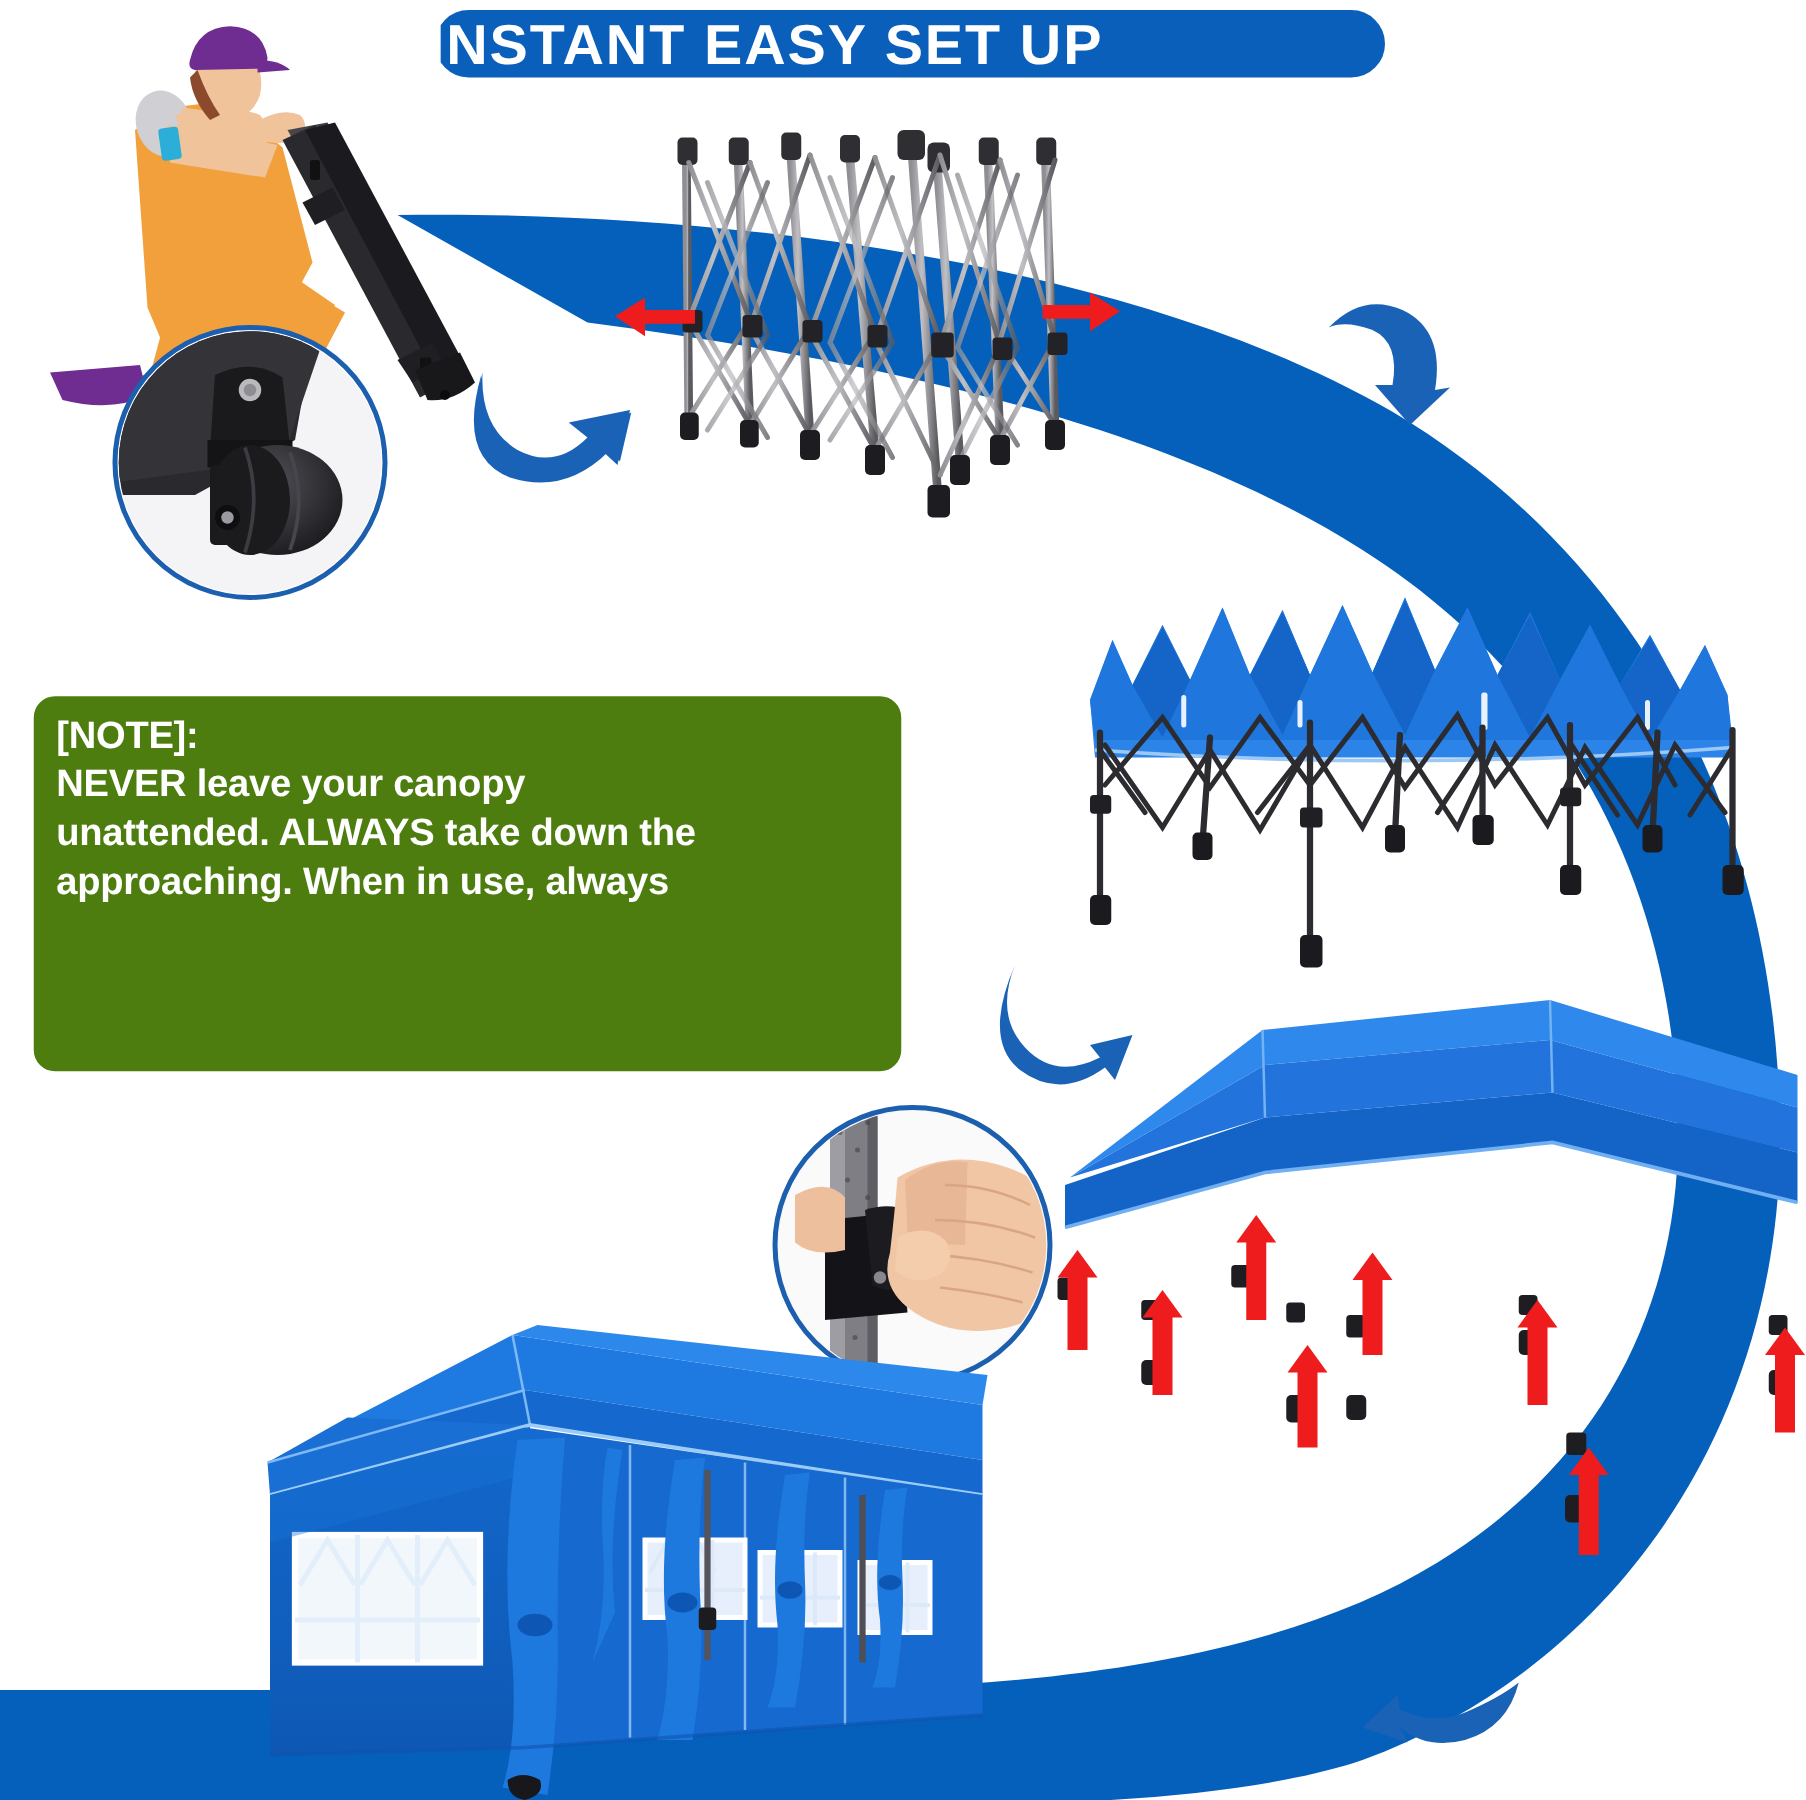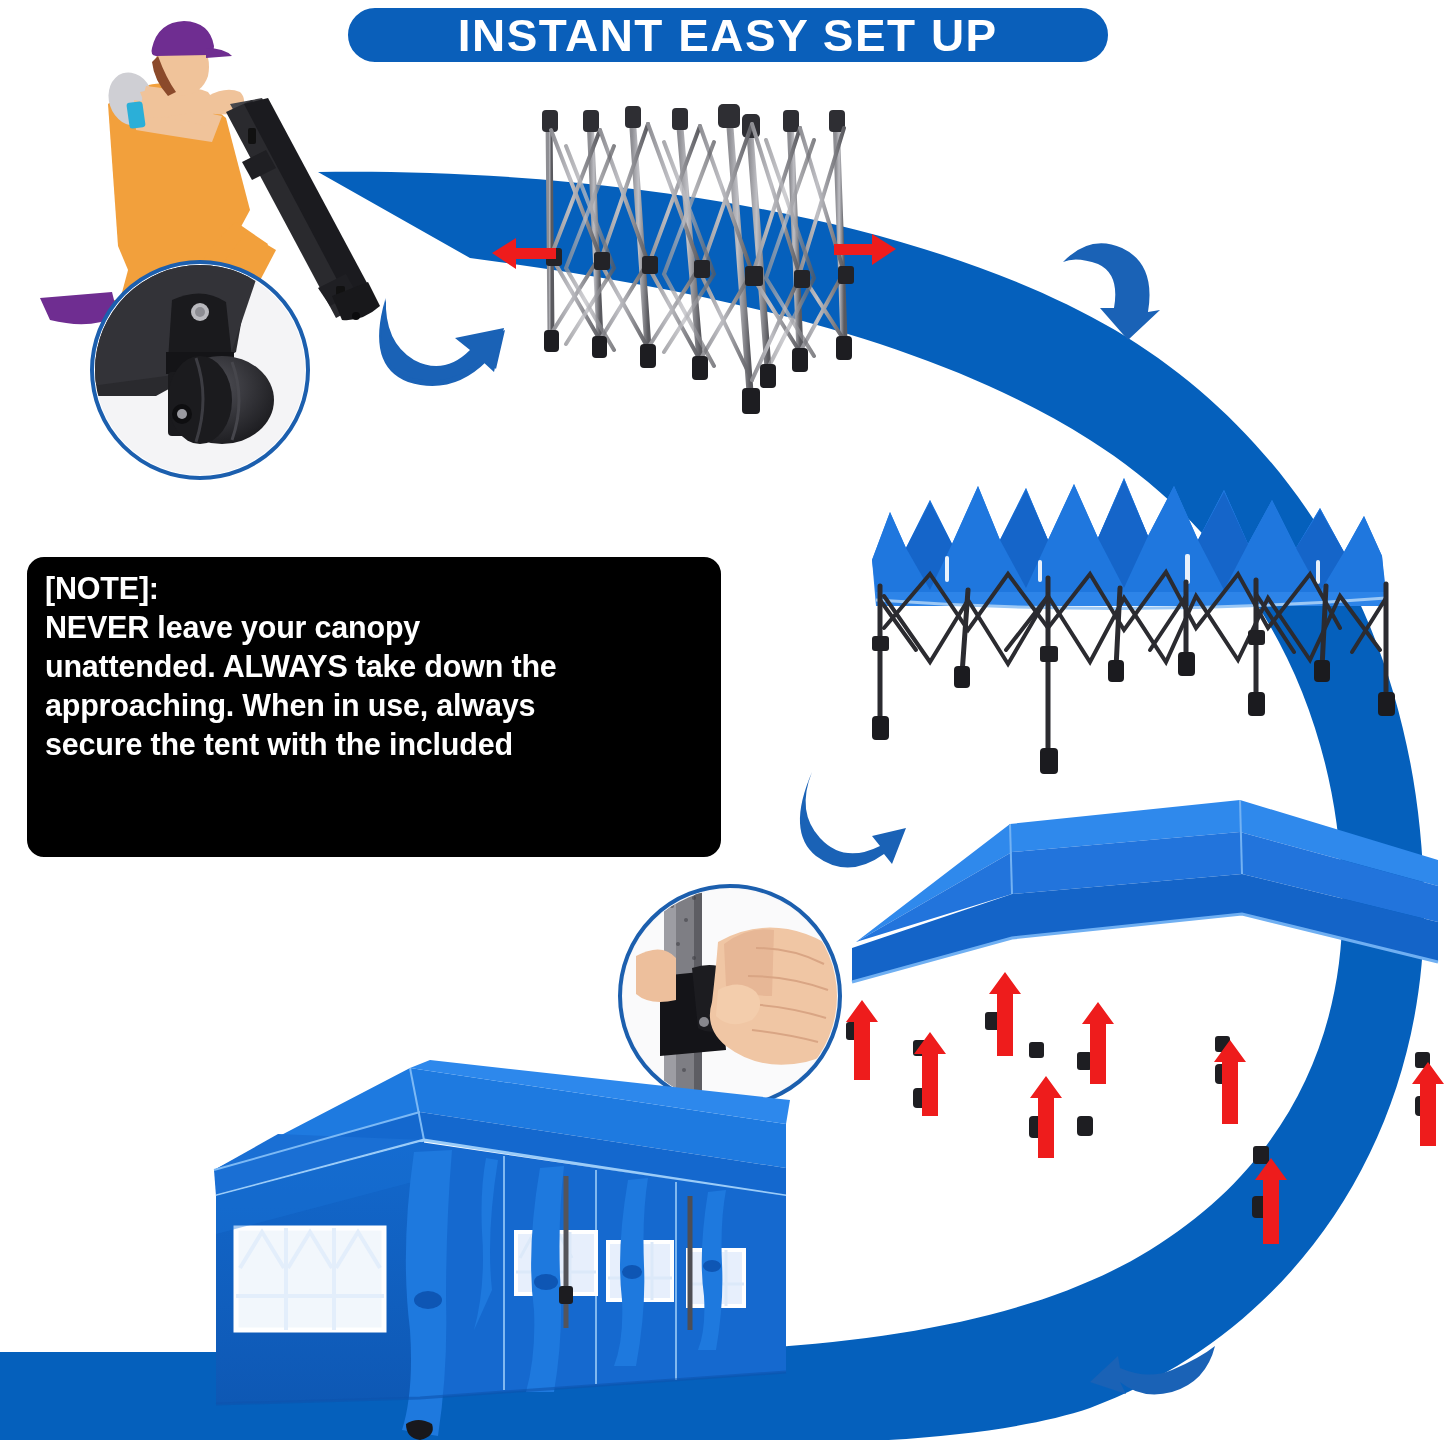--- a/index.html
+++ b/index.html
@@ -5,33 +5,33 @@
   html,body{margin:0;padding:0;background:#fff;}
   body{width:1445px;height:1440px;position:relative;overflow:hidden;
        font-family:"Liberation Sans","DejaVu Sans",sans-serif;}
   #stage{position:absolute;inset:0;width:1445px;height:1440px;background:#ffffff;}
   svg.layer{position:absolute;left:0;top:0;width:1445px;height:1440px;}
 
   
   #title-banner{
     position:absolute;left:344px;top:4px;width:768px;height:62px;
     background:#0A5FBA;border:4px solid #ffffff;border-radius:34px;
-    box-sizing:border-box;display:flex;align-items:center;justify-content:center;
+    box-sizing:border-box;display:flex;align-items:center;justify-content:flex-start;
     z-index:40;
   }
   #title-banner .t{
     color:#ffffff;font-weight:bold;font-size:45px;letter-spacing:1.5px;
     font-family:"Liberation Sans","DejaVu Sans",sans-serif;
     white-space:nowrap;line-height:1;transform:scaleX(1.02);
   }
 
   
   #note-box{
     position:absolute;left:24px;top:554px;width:700px;height:306px;
-    background:#000000;border:3px solid #ffffff;border-radius:20px;
+    background:#4d7c0f;border:3px solid #ffffff;border-radius:20px;
     box-sizing:border-box;padding:12px 18px 10px 18px;z-index:40;
   }
   #note-box .ln{
     color:#ffffff;font-weight:bold;font-size:30.5px;line-height:39px;
     white-space:nowrap;letter-spacing:-0.2px;
   }
 </style>
 </head>
 <body>
 
@@ -551,16 +551,15 @@
 
   <div id="title-banner">
     <span class="t">INSTANT EASY SET UP</span>
   </div>
 
   <div id="note-box">
     <div class="ln">[NOTE]:</div>
     <div class="ln">NEVER leave your canopy</div>
     <div class="ln">unattended. ALWAYS take down the</div>
     <div class="ln">approaching. When in use, always</div>
-    <div class="ln">secure the tent with the included</div>
   </div>
 
 </div>
 
 </body></html>

